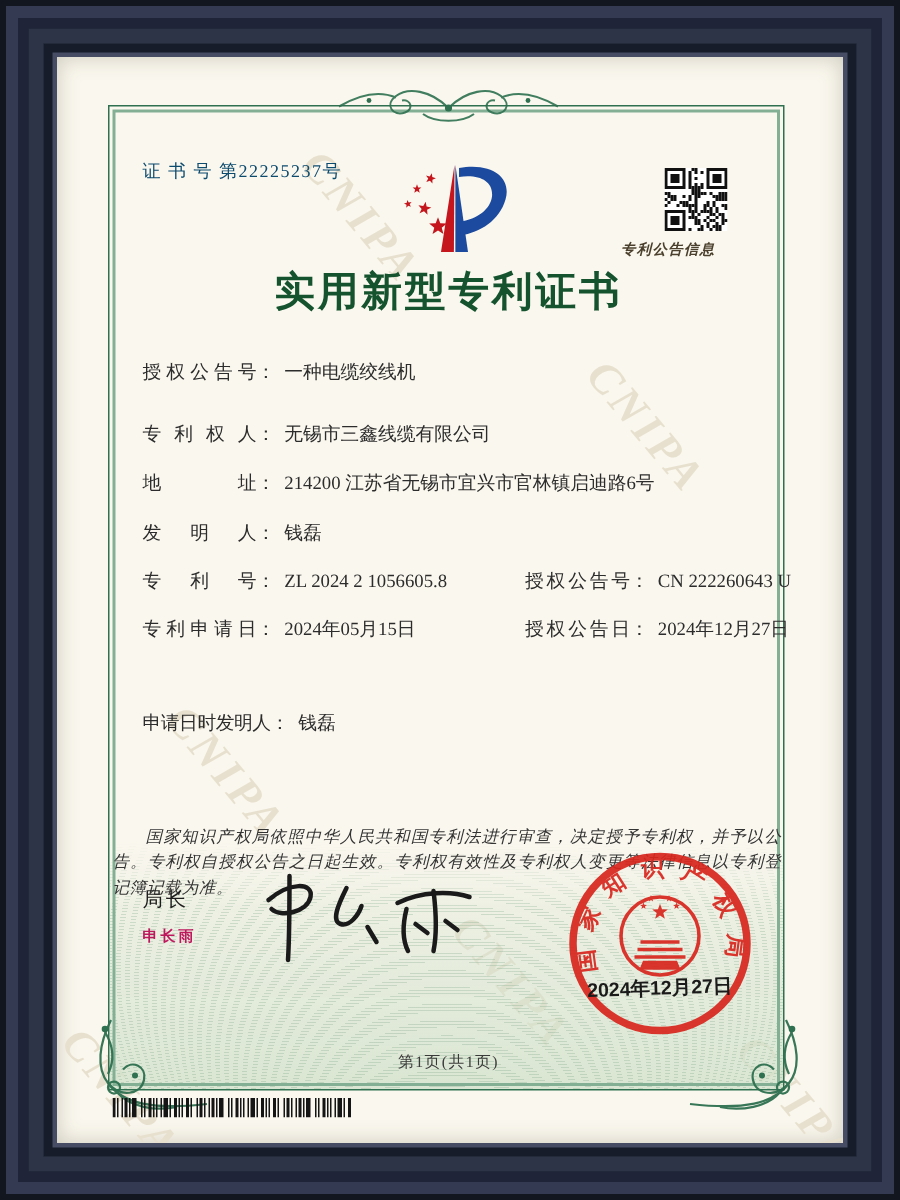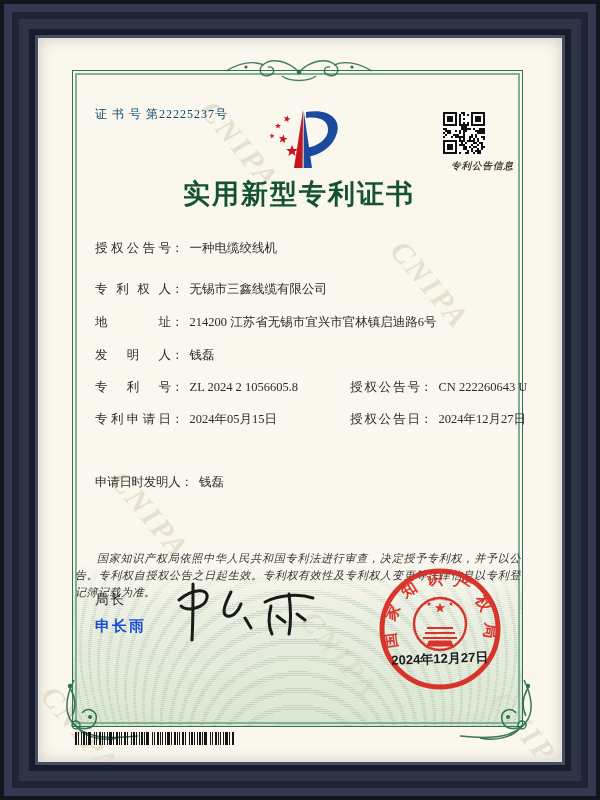--- a/index.html
+++ b/index.html
@@ -33,40 +33,40 @@
   .cert-border{position:absolute;left:34px;top:32px;width:451px;height:657px;
       border:1px solid #2e7050;box-sizing:border-box;}
   .cert-border::before{content:"";position:absolute;inset:2px;border:2px solid #83af95;}
 
   .ornament{position:absolute;pointer-events:none;}
 
   
   .cert-no{position:absolute;left:57px;top:68px;font-size:12px;color:#0c4a6e;letter-spacing:1px;}
   .logo{position:absolute;left:224px;top:69px;}
   .qr{position:absolute;left:405px;top:74px;}
-  .qr-caption{position:absolute;left:376px;top:122px;width:100px;text-align:right;
+  .qr-caption{position:absolute;left:376px;top:122px;width:100px;text-align:left;
       font:italic 600 9.5px "Liberation Serif",serif;color:#4a3f2c;letter-spacing:1px;}
   .title{position:absolute;left:0;top:138px;width:522px;text-align:center;
       font-size:27px;font-weight:700;color:#14532d;letter-spacing:2px;}
 
   .row{position:absolute;left:57px;width:440px;font-size:12.5px;color:#2c2c2c;white-space:nowrap;}
   .row .lbl{display:inline-block;width:76px;text-align:justify;text-align-last:justify;vertical-align:top;}
   .row .lbl.wide{width:auto;text-align:left;text-align-last:left;letter-spacing:-.3px;}
   .row .val{margin-left:6px;}
   .cell2{position:absolute;left:255px;top:0;}
   .cell2 .lbl{width:70px;}
   .r0{top:202px;} .r1{top:243px;} .r2{top:276px;} .r3{top:309px;}
   .r4{top:341px;} .r5{top:373px;} .r6{top:405px;} .r7{top:436px;font-family:Liberation Serif, serif;}
 
   .statement{position:absolute;left:37px;top:484px;width:446px;font:italic 400 11px "Liberation Serif",serif;
       color:#343434;line-height:17px;text-indent:2em;text-align:justify;letter-spacing:.5px;margin-top:28px;}
 
   .director-title{position:absolute;left:57px;top:553px;font-size:13.5px;font-weight:400;color:#1d1d1d;
       font-family:"Liberation Sans","DejaVu Sans",sans-serif;letter-spacing:2px;}
-  .director-name{position:absolute;left:57px;top:579px;font-size:15px;font-weight:700;color:#1d4ed8;
+  .director-name{position:absolute;left:57px;top:579px;font-size:10px;font-weight:700;color:#be185d;
       font-family:"Liberation Sans","DejaVu Sans",sans-serif;letter-spacing:2px;}
   .signature{position:absolute;left:127px;top:540px;}
 
   .seal{position:absolute;left:339px;top:528px;}
 
   .footer-page{position:absolute;left:0;top:663px;width:522px;text-align:center;
       font-size:10.5px;color:#3a3a3a;letter-spacing:1px;}
   .barcode{position:absolute;left:37px;top:694px;}
 </style>
 </head>
@@ -339,20 +339,21 @@
                       <polygon points="69.00,30.60 69.59,32.18 71.28,32.26 69.96,33.31 70.41,34.94 69.00,34.01 67.59,34.94 68.04,33.31 66.72,32.26 68.41,32.18" fill="#d8271f" stroke="none"></polygon>
                       <polygon points="74.00,35.60 74.59,37.18 76.28,37.26 74.96,38.31 75.41,39.94 74.00,39.01 72.59,39.94 73.04,38.31 71.72,37.26 73.41,37.18" fill="#d8271f" stroke="none"></polygon>
                     </g>
               <path d="M50,62 h26 M48,67 h30 M46,72 h34" fill="none" stroke-width="2.2"></path>
               <path d="M52,75 h22 l2,5 h-26 Z" stroke-width="1"></path>
             </g>
           </g>
           <text x="63" y="97" text-anchor="middle" font-size="13" font-weight="700" fill="#1a1a1a" font-family="'Liberation Sans','DejaVu Sans',sans-serif" transform="rotate(-2 63 97)">2024年12月27日</text>
         </svg>
 
+        <div class="footer-page">第1页(共1页)</div>
 
         <svg class="barcode" id="barcode-svg" width="160" height="13" viewBox="0 0 160 13">
                 <rect x="0" y="0" width="2" height="13" fill="#151515"></rect>
                 <rect x="3" y="0" width="1" height="13" fill="#151515"></rect>
                 <rect x="6" y="0" width="1" height="13" fill="#151515"></rect>
                 <rect x="8" y="0" width="2" height="13" fill="#151515"></rect>
                 <rect x="11" y="0" width="1" height="13" fill="#151515"></rect>
                 <rect x="13" y="0" width="3" height="13" fill="#151515"></rect>
                 <rect x="19" y="0" width="1" height="13" fill="#151515"></rect>
                 <rect x="21" y="0" width="1" height="13" fill="#151515"></rect>

